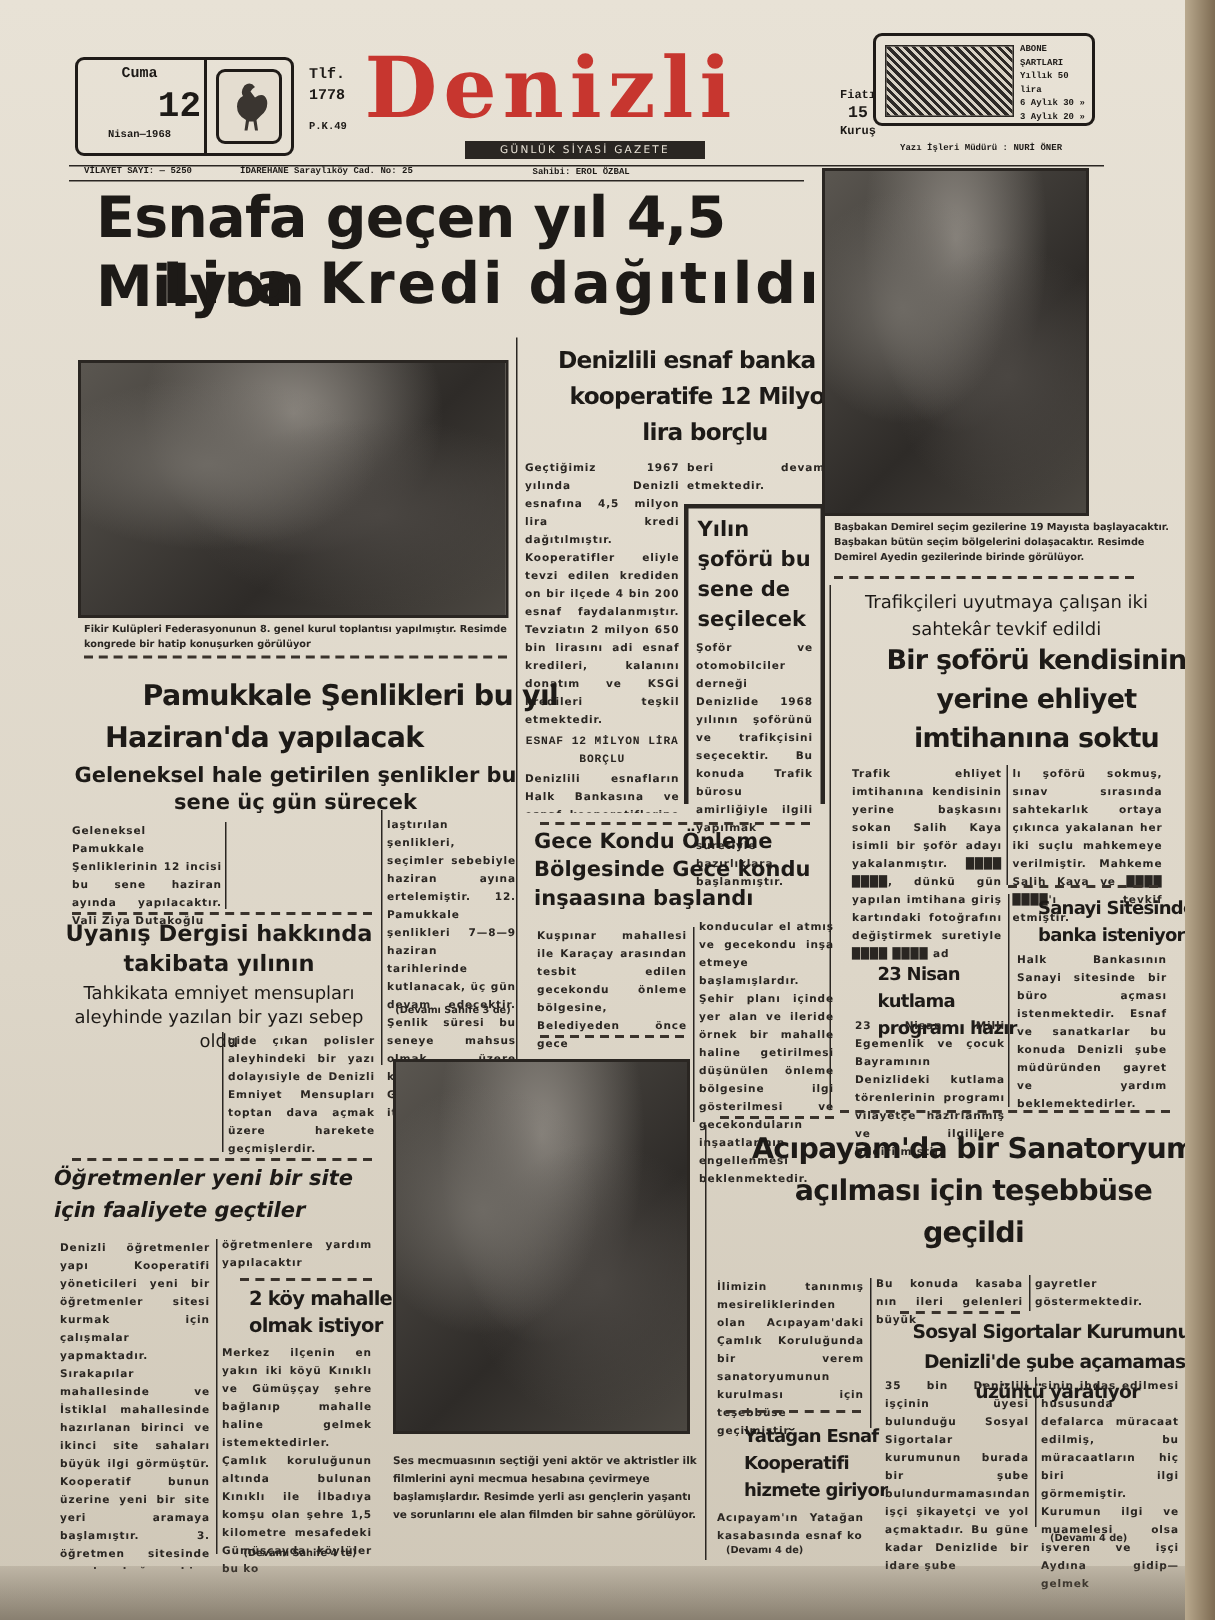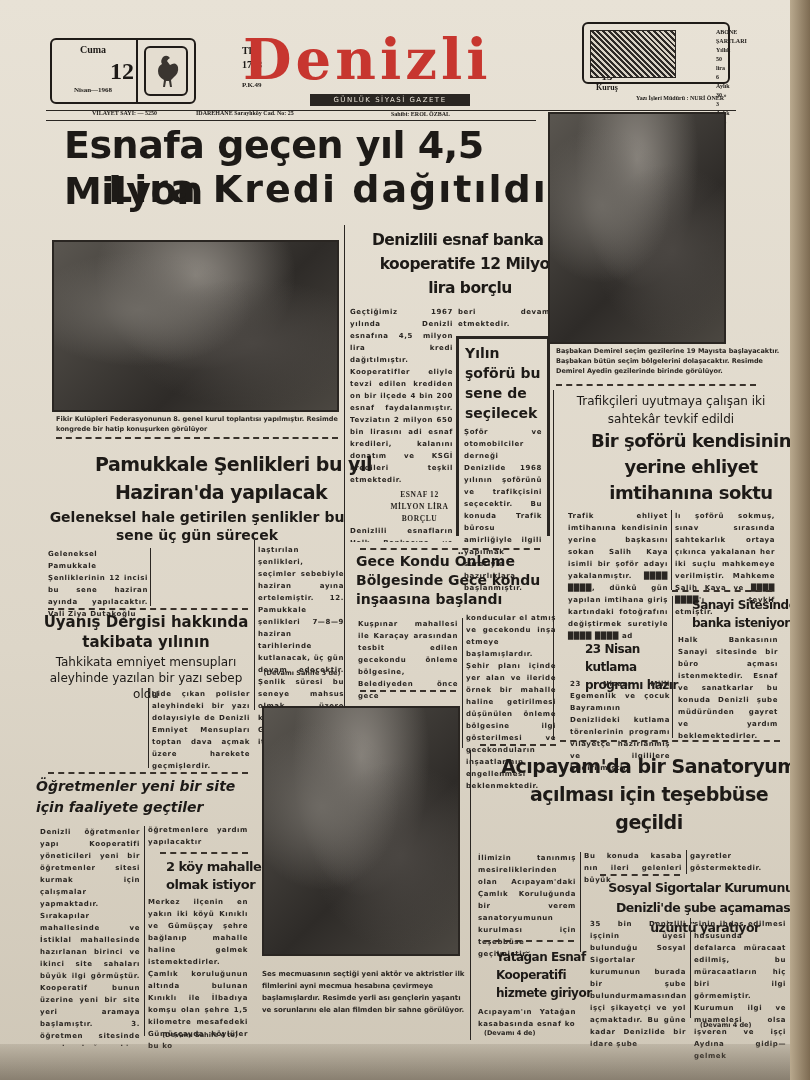--- a/index.html
+++ b/index.html
@@ -14,21 +14,21 @@
     position: absolute; left: 0; top: 0; width: 790px; height: 1080px;
     background: linear-gradient(180deg, #e8e2d6 0%, #ddd6c8 60%, #cfc7b7 100%);
     overflow: hidden;
   }
   .spine {
     position: absolute; right: 0; top: 0; width: 20px; height: 1080px;
     background: linear-gradient(90deg, #b9a98e, #7d6b52);
   }
   .abs { position: absolute; }
   .cond { font-family: "DejaVu Sans", sans-serif; font-weight: bold; letter-spacing: -0.5px; margin-left: 20px; }
-  .serifb { font-family: Liberation Serif, serif; font-weight: bold; padding-left: 36px; }
+  .serifb { font-family: Liberation Mono, monospace; font-weight: bold; }
   .sans { font-family: "DejaVu Sans", sans-serif; }
   .body-text {
     font-family: "DejaVu Sans", sans-serif; font-weight: bold;
     font-size: 7px; line-height: 12px; color: #2a2622; text-align: justify;
     letter-spacing: 0.6px;
   }
   .dash { border-top: 2px dashed #3a332c; height: 0; }
   .vrule { border-left: 1.5px solid #2a2622; }
   .hrule { border-top: 1.5px solid #2a2622; }
   .photo {
@@ -154,21 +154,21 @@
   <div class="abs vrule" style="left:553px;top:390px;height:350px;"></div>
 
   <div class="abs sans" style="left:562px;top:392px;width:218px;font-size:12px;line-height:18px;text-align:center;">Trafikçileri uyutmaya çalışan iki sahtekâr tevkif edildi</div>
   <div class="abs cond" style="left:560px;top:428px;width:222px;font-size:18px;line-height:26px;text-align:center;">Bir şoförü kendisinin yerine ehliyet imtihanına soktu</div>
   <div class="abs body-text" style="left:568px;top:510px;width:100px;">Trafik ehliyet imtihanına kendisinin yerine başkasını sokan Salih Kaya isimli bir şoför adayı yakalanmıştır. ████ ████, dünkü gün yapılan imtihana giriş kartındaki fotoğrafını değiştirmek suretiyle ████ ████ ad</div>
   <div class="abs vrule" style="left:671px;top:510px;height:80px;"></div>
   <div class="abs body-text" style="left:675px;top:510px;width:100px;">lı şoförü sokmuş, sınav sırasında sahtekarlık ortaya çıkınca yakalanan her iki suçlu mahkemeye verilmiştir. Mahkeme Salih Kaya ve ████ ████'ı tevkif etmiştir.</div>
   <div class="abs dash" style="left:672px;top:590px;width:100px;"></div>
 
   <div class="abs cond" style="left:50px;top:450px;width:302px;font-size:19px;line-height:28px;text-align:right;">Pamukkale Şenlikleri bu yıl</div>
-  <div class="abs cond" style="left:50px;top:478px;width:302px;font-size:19px;line-height:28px;text-align:center;">Haziran'da yapılacak</div>
+  <div class="abs cond" style="left:50px;top:478px;width:302px;font-size:19px;line-height:28px;text-align:left;">Haziran'da yapılacak</div>
   <div class="abs sans" style="left:40px;top:508px;width:314px;font-size:14px;line-height:18px;text-align:center;font-weight:bold;">Geleneksel hale getirilen şenlikler bu sene üç gün sürecek</div>
   <div class="abs body-text" style="left:48px;top:548px;width:100px;">Geleneksel Pamukkale Şenliklerinin 12 incisi bu sene haziran ayında yapılacaktır. Vali Ziya Dutakoğlu</div>
   <div class="abs vrule" style="left:150px;top:548px;height:58px;"></div>
   <div class="abs vrule" style="left:254px;top:540px;height:170px;"></div>
   <div class="abs body-text" style="left:258px;top:544px;width:86px;">laştırılan şenlikleri, seçimler sebebiyle haziran ayına ertelemiştir. 12. Pamukkale şenlikleri 7—8—9 haziran tarihlerinde kutlanacak, üç gün devam edecektir. Şenlik süresi bu seneye mahsus olmak üzere kısaltılmıştır. Gelecek yıldan itibaren</div>
   <div class="abs caption" style="left:262px;top:668px;width:80px;text-align:center;">(Devamı Sahife 3 de)</div>
   <div class="abs dash" style="left:48px;top:608px;width:200px;"></div>
 
   <div class="abs sans" style="left:40px;top:612px;width:212px;font-size:15px;line-height:20px;text-align:center;font-weight:bold;">Uyanış Dergisi hakkında takibata yılının</div>
   <div class="abs sans" style="left:38px;top:654px;width:216px;font-size:12px;line-height:16px;text-align:center;">Tahkikata emniyet mensupları aleyhinde yazılan bir yazı sebep oldu</div>

